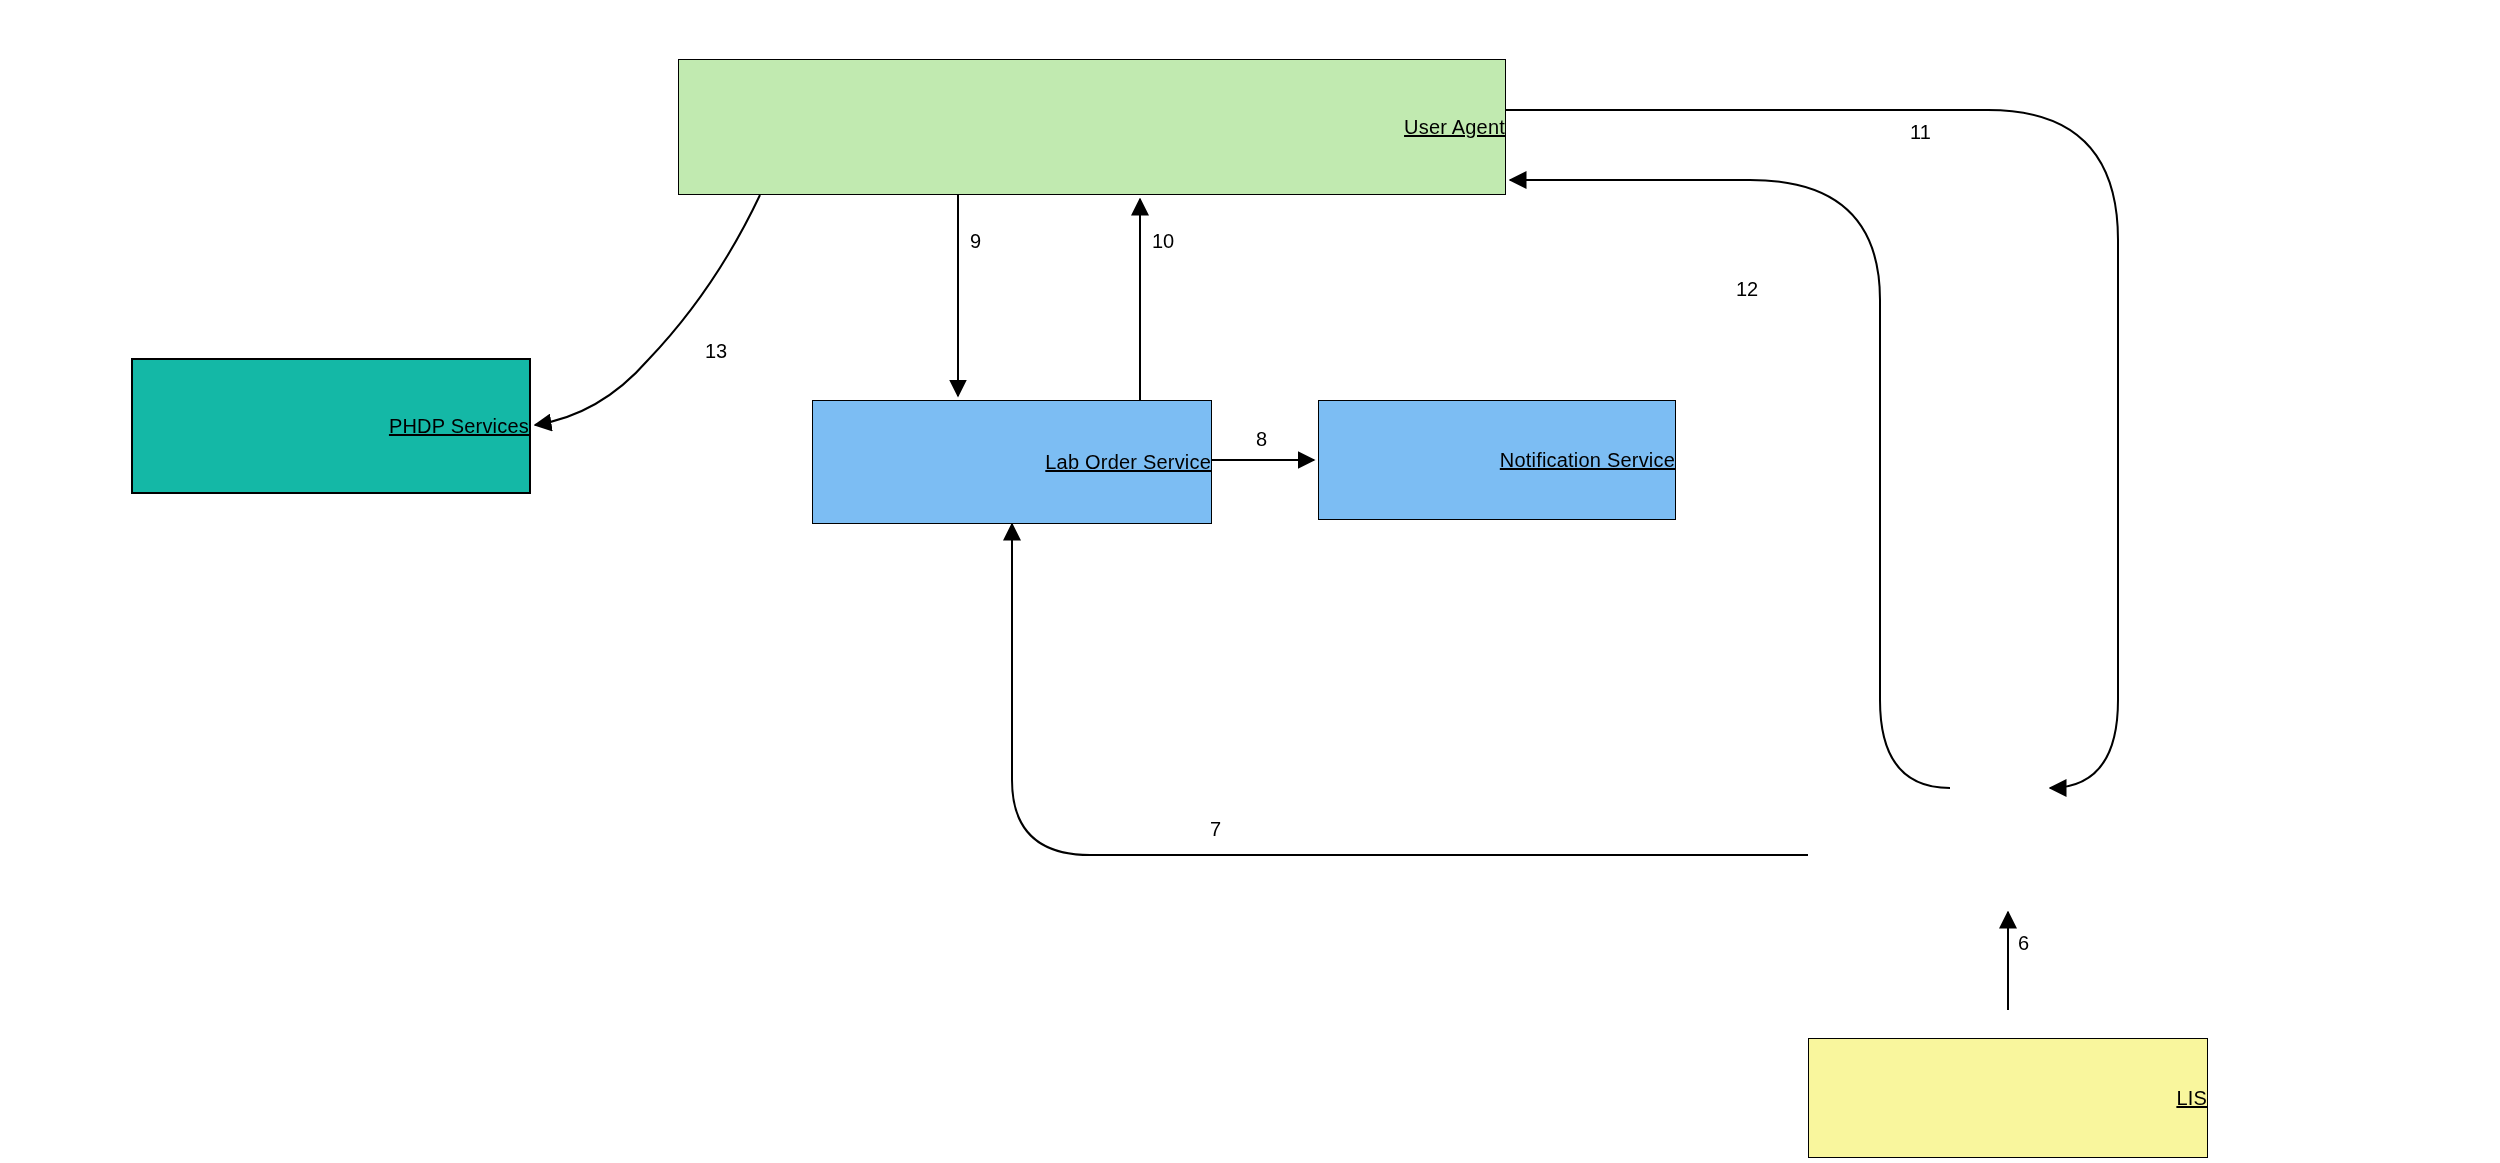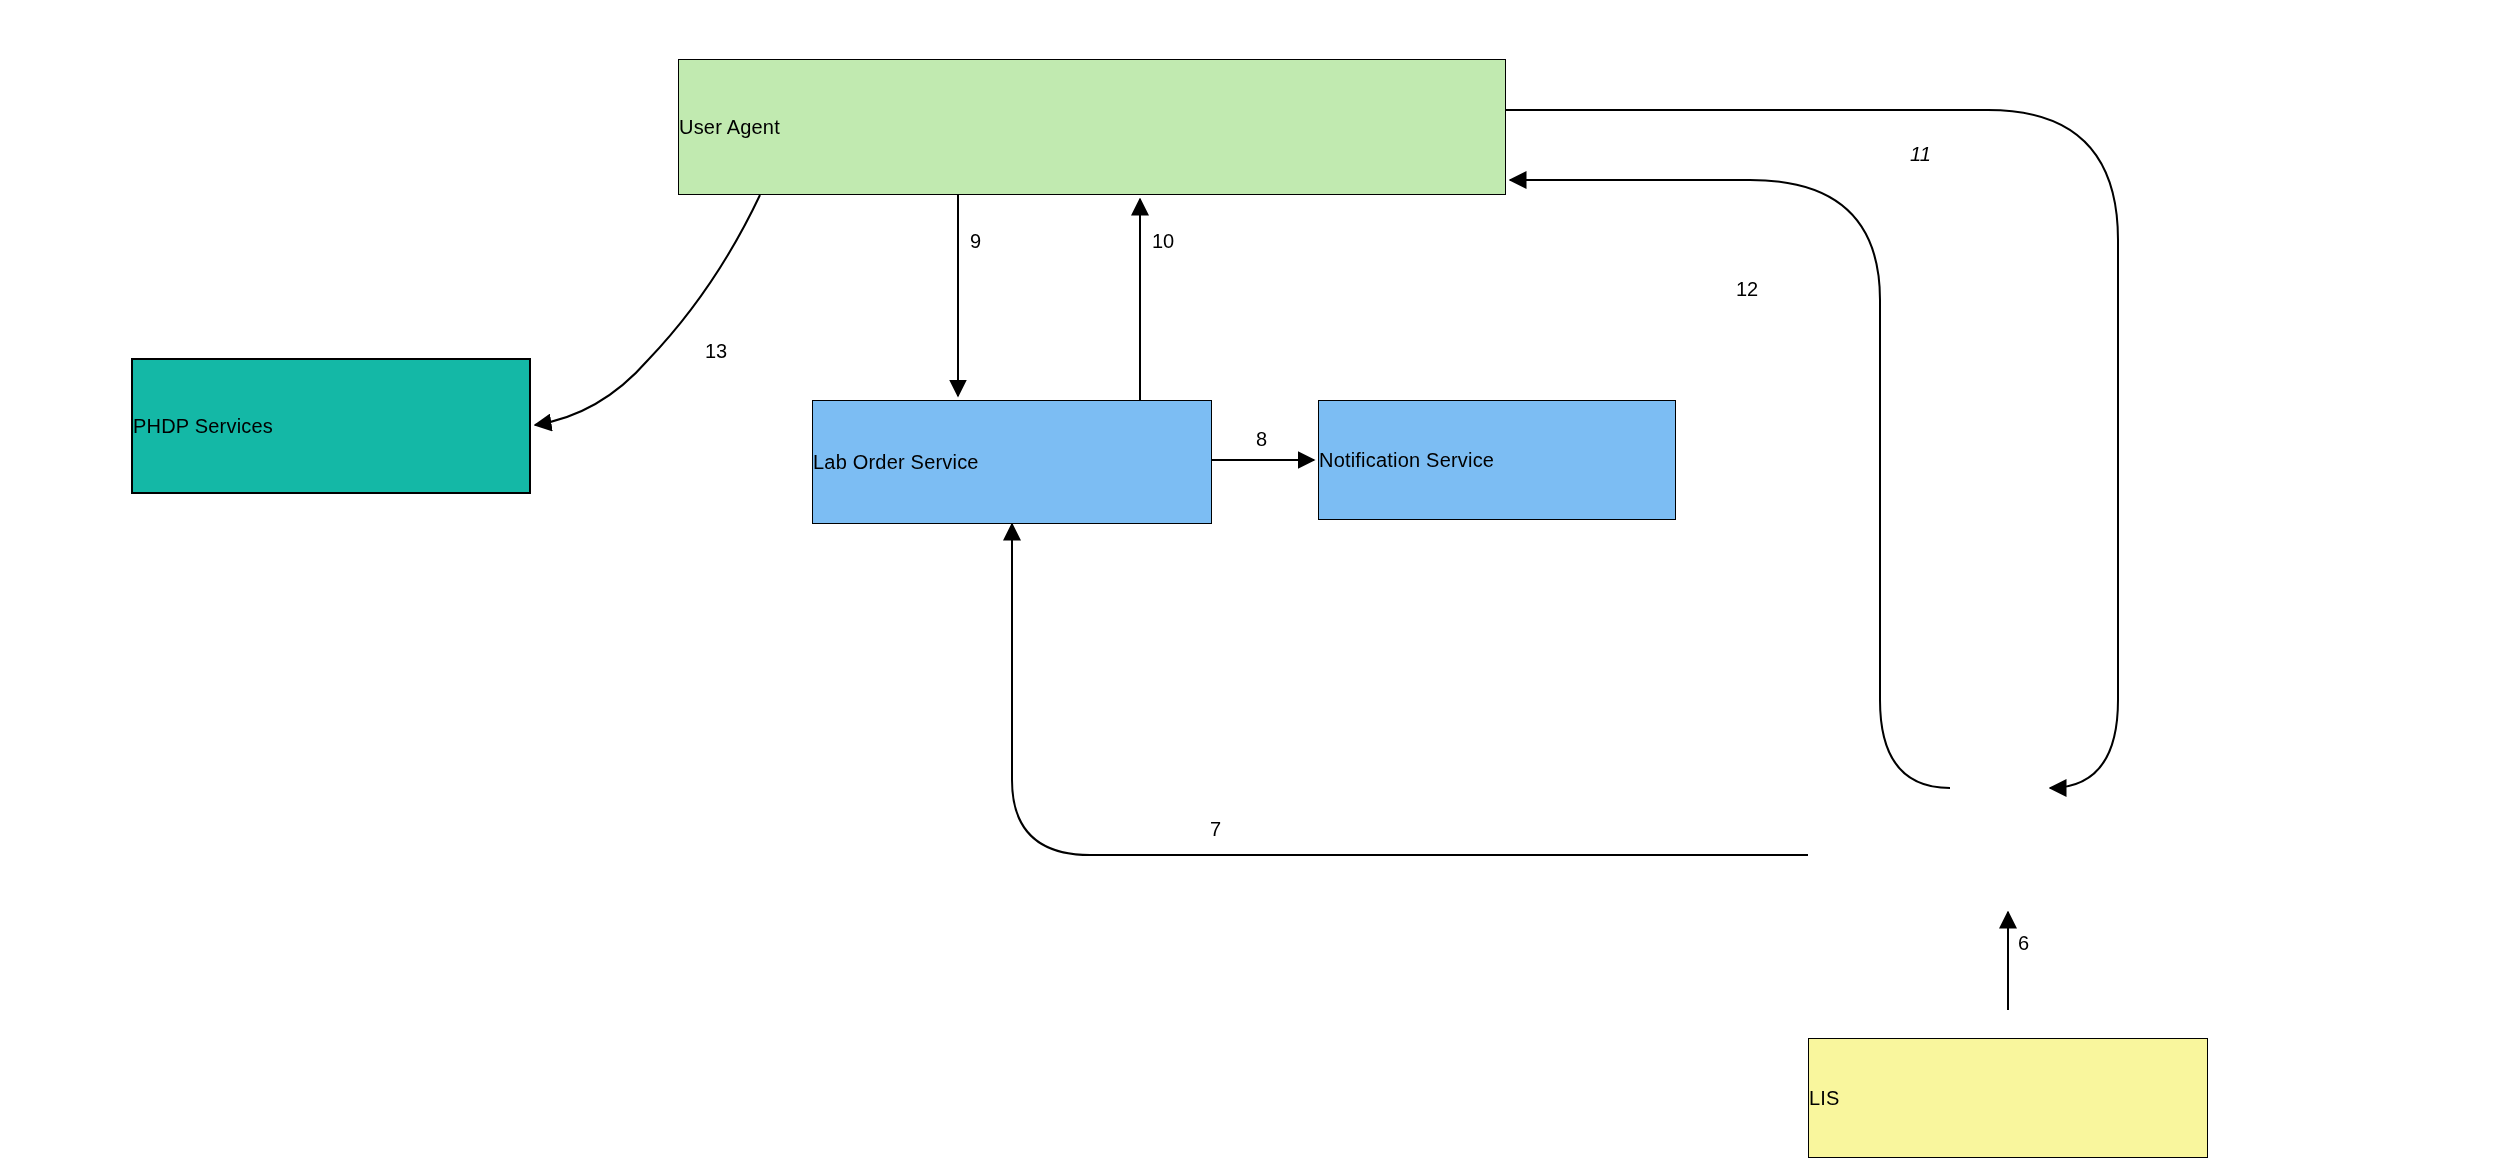--- a/index.html
+++ b/index.html
@@ -13,24 +13,25 @@
   .canvas {
     position: relative;
     width: 2500px;
     height: 1163px;
   }
   .node {
     position: absolute;
     border: 1.6px solid #000;
     display: flex;
     align-items: center;
-    justify-content: flex-start;
+    justify-content: flex-end;
     font-weight: 400;
     letter-spacing: 0.2px;
     box-sizing: border-box;
+    text-decoration: underline;
   }
   .label {
     position: absolute;
     font-size: 20px;
     white-space: nowrap;
   }
   .node span { font-size: 20px; }
   svg.edges {
     position: absolute;
     left: 0; top: 0;
@@ -87,17 +88,17 @@
 
   <div class="node" style="left:1808px; top:1038px; width:400px; height:120px; background:#f9f69d;">
     <span>LIS</span>
   </div>
 
   <div class="label" style="left:2018px; top:932px;">6</div>
   <div class="label" style="left:1210px; top:818px;">7</div>
   <div class="label" style="left:1256px; top:428px;">8</div>
   <div class="label" style="left:970px;  top:230px;">9</div>
   <div class="label" style="left:1152px; top:230px;">10</div>
-  <div class="label" style="left:1910px; top:143px;font-style:italic;">11</div>
+  <div class="label" style="left:1910px; top:121px;">11</div>
   <div class="label" style="left:1736px; top:278px;">12</div>
   <div class="label" style="left:705px;  top:340px;">13</div>
 
 </div>
 
 </body></html>

